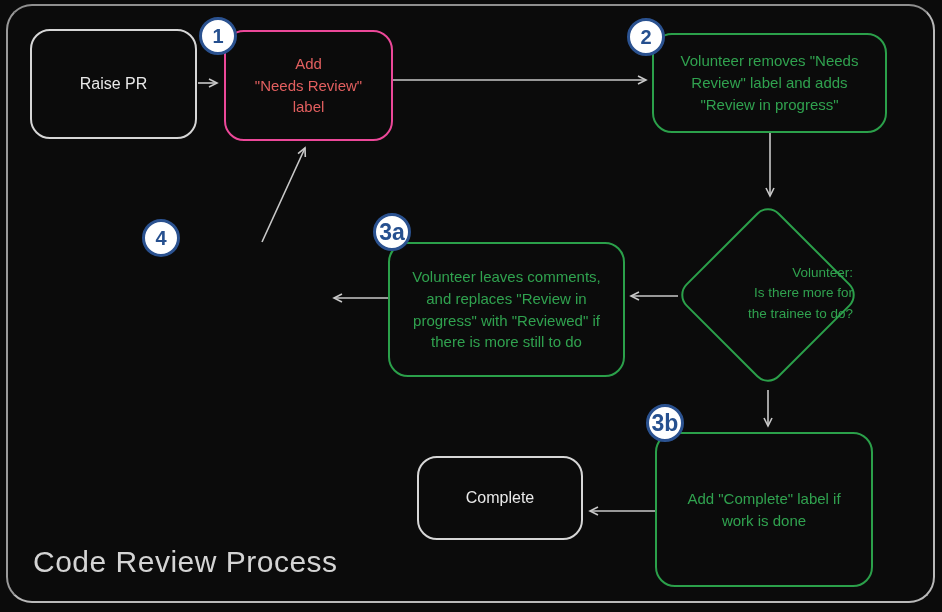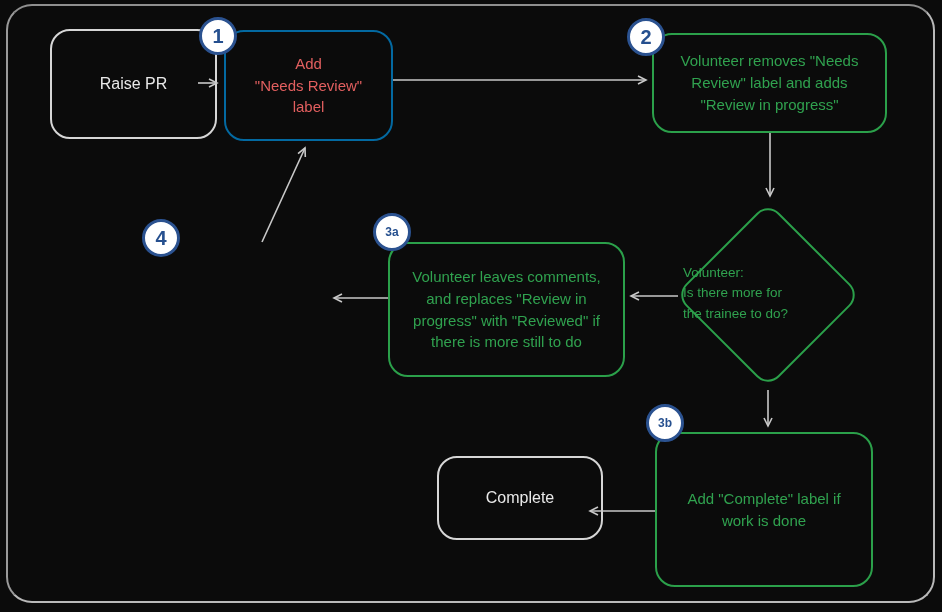--- a/index.html
+++ b/index.html
@@ -10,40 +10,40 @@
   .frame{
     position:absolute;left:6px;top:4px;width:929px;height:599px;
     border:2.5px solid #b9b9b9;border-radius:26px;box-sizing:border-box;
     border-top-color:#8f8f8f;border-left-color:#9a9a9a;
   }
   .node{
     position:absolute;display:flex;align-items:center;justify-content:center;
     text-align:center;border-radius:20px;white-space:pre-line;
     box-sizing:border-box;font-size:15px;line-height:1.45;padding:6px;z-index:3;
   }
-  .node.white{border:2px solid #d6d6d6;color:#e9e9e9;font-size:16px;margin-left:20px;}
-  .node.red{border:2px solid #0369a1;color:#e25f5f;}
+  .node.white{border:2px solid #d6d6d6;color:#e9e9e9;font-size:16px;}
+  .node.red{border:2px solid #ec4899;color:#e25f5f;}
   .node.green{border:2px solid #2ba04a;color:#30a24f;}
   .diamond-shape{
     position:absolute;left:702px;top:229px;width:132px;height:132px;
     border:2px solid #2ba04a;border-radius:16px;box-sizing:border-box;
     transform:rotate(45deg);z-index:2;
   }
   .diamond-label{
     position:absolute;left:683px;top:263px;width:170px;
-    text-align:left;color:#30a24f;font-size:13.5px;line-height:1.5;
+    text-align:right;color:#30a24f;font-size:13.5px;line-height:1.5;
     white-space:pre-line;z-index:3;
   }
   .badge{
     position:absolute;width:38px;height:38px;border-radius:50%;
     background:#ffffff;border:3.5px solid #2b5290;color:#26508f;
     display:flex;align-items:center;justify-content:center;
     font-weight:bold;font-size:20px;box-sizing:border-box;z-index:6;
   }
-  .badge.small{font-size:12px;}
+  .badge.small{font-size:23px;}
   .arrows{position:absolute;left:0;top:0;z-index:4;pointer-events:none;}
   .title{
     position:absolute;left:33px;top:545px;font-size:30px;color:#d4d4d4;
     font-weight:500;letter-spacing:.5px;z-index:3;
   }
 </style>
 </head>
 <body>
 
 <div class="stage">
@@ -93,13 +93,14 @@
       <line x1="393" y1="80" x2="646" y2="80" marker-end="url(#ah)"></line>
       <line x1="770" y1="133" x2="770" y2="196" marker-end="url(#ah)"></line>
       <line x1="678" y1="296" x2="631" y2="296" marker-end="url(#ah)"></line>
       <line x1="388" y1="298" x2="334" y2="298" marker-end="url(#ah)"></line>
       <line x1="262" y1="242" x2="305" y2="148" marker-end="url(#ah)"></line>
       <line x1="768" y1="390" x2="768" y2="426" marker-end="url(#ah)"></line>
       <line x1="655" y1="511" x2="590" y2="511" marker-end="url(#ah)"></line>
     </g>
   </svg>
 
+  <div class="title">Code Review Process</div>
 </div>
 
 </body></html>

